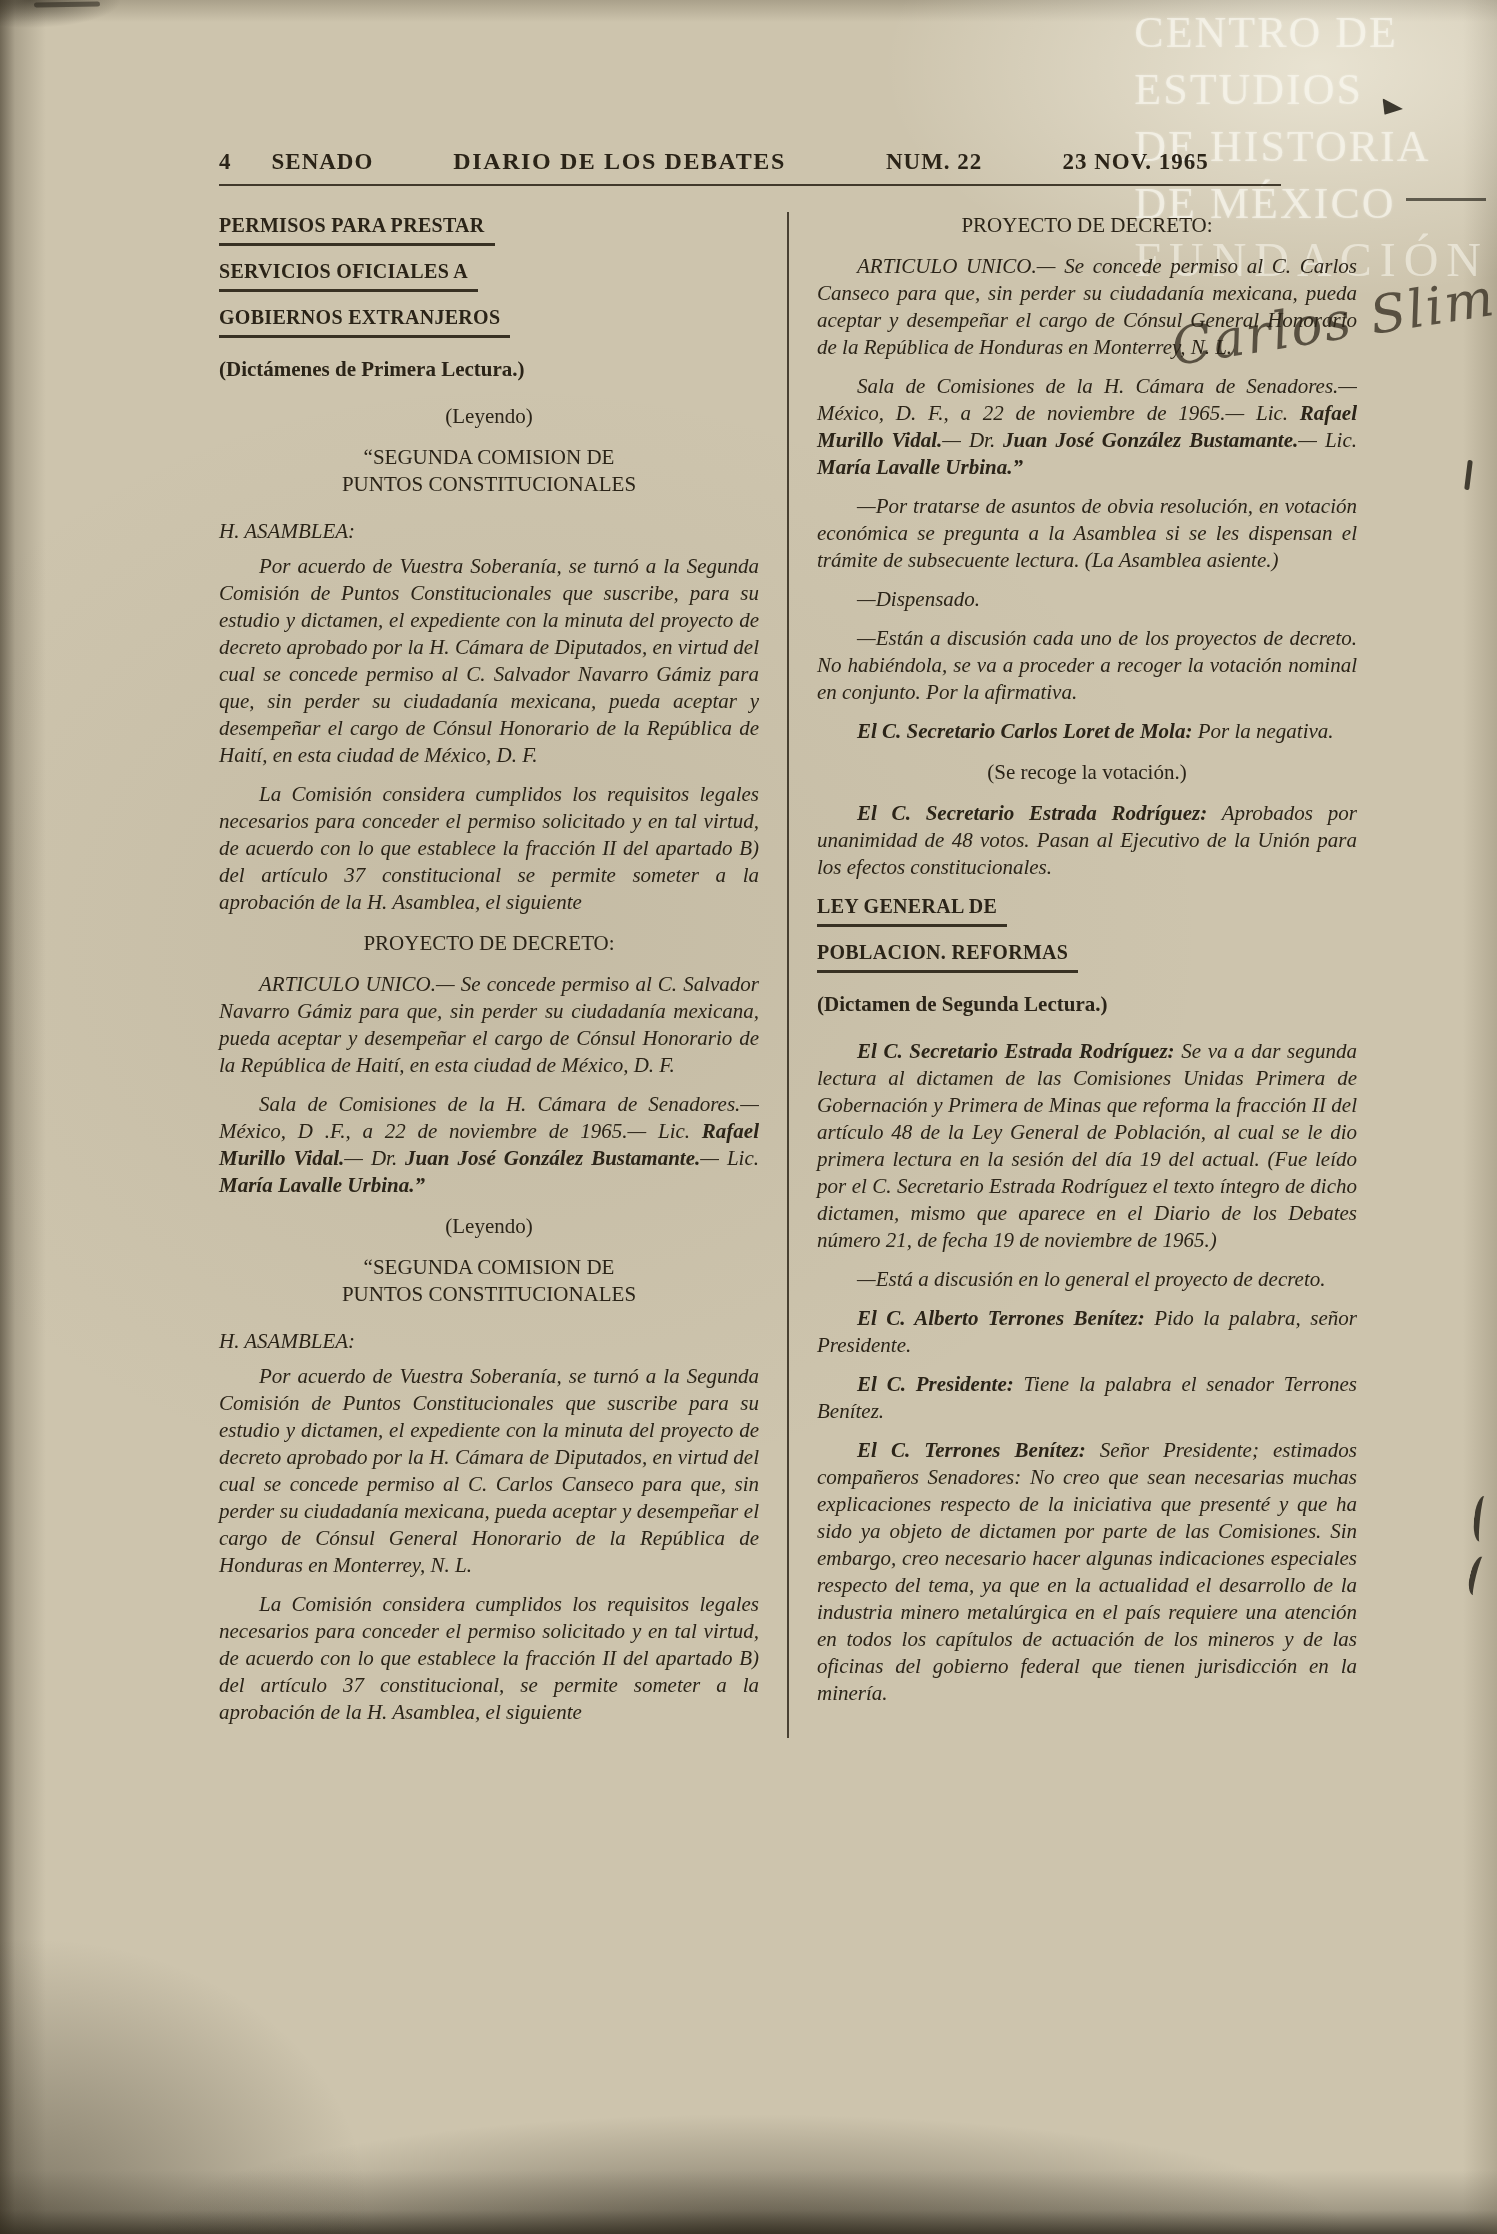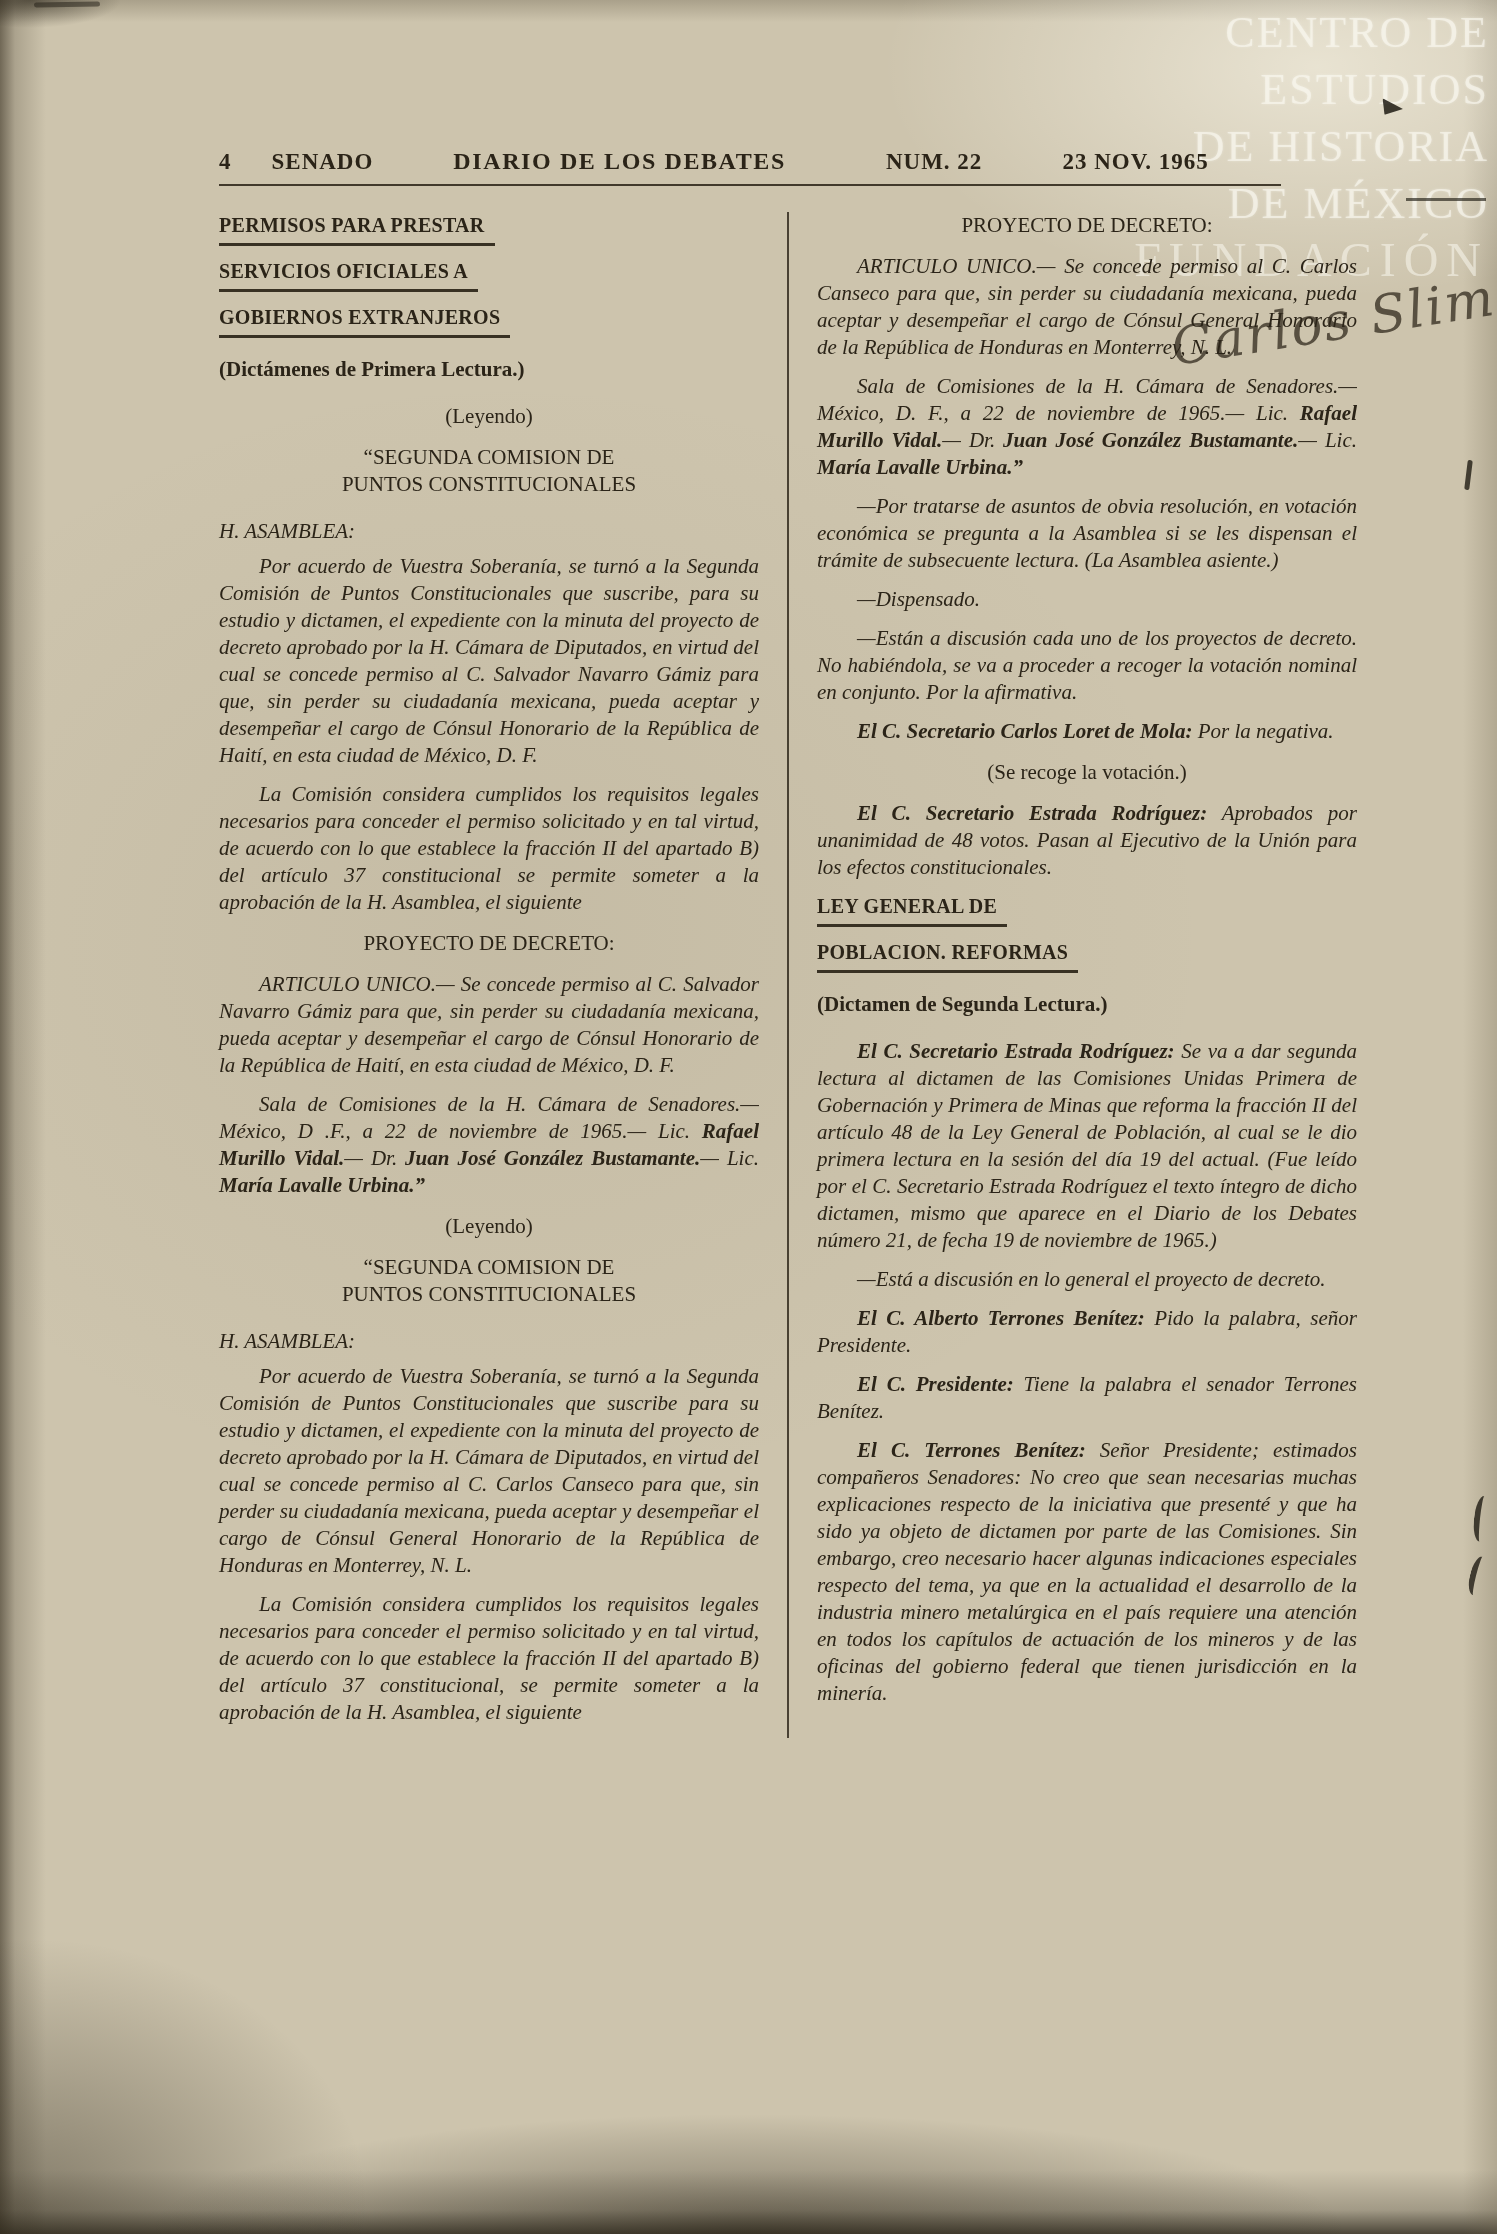--- a/index.html
+++ b/index.html
@@ -21,21 +21,20 @@
       linear-gradient(270deg, rgba(108,98,76,.28) 0px, rgba(108,98,76,0) 34px),
       linear-gradient(0deg, rgba(33,28,18,.75) 0px, rgba(33,28,18,.25) 24px, rgba(33,28,18,0) 64px),
       linear-gradient(180deg, rgba(104,95,74,.35) 0px, rgba(104,95,74,0) 22px),
       radial-gradient(ellipse 1000px 800px at 34% 42%, rgba(125,114,90,.10), rgba(125,114,90,0) 70%),
       #cdc4ad;
   }
 
   
   .watermark{
     position:absolute;top:4px;right:8px;
-    text-align:right;
     color:rgba(250,248,240,.62);
     pointer-events:none;
   }
   .wm-line{font-size:44px;line-height:57px;letter-spacing:2px;text-shadow:0 0 3px rgba(255,255,250,.35);}
   .wm-foundation{font-size:48px;letter-spacing:8px;color:rgba(250,248,238,.55);}
   .signature{
     position:absolute;top:292px;right:0px;
     font-size:52px;font-style:italic;
     font-family:"DejaVu Serif",serif;
     color:rgba(55,47,35,.78);

